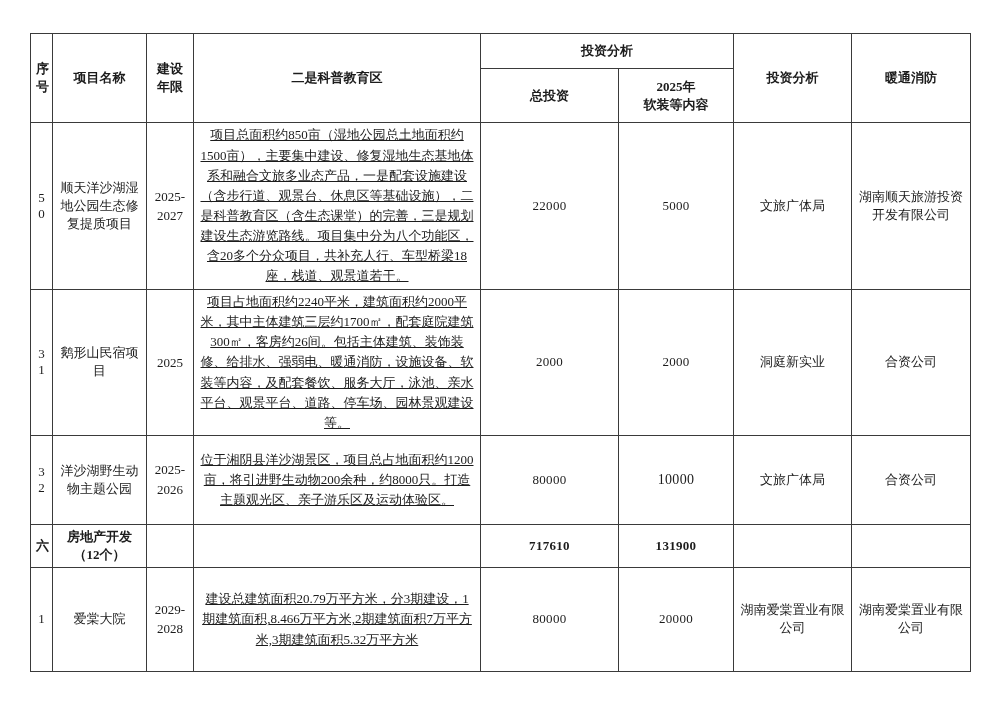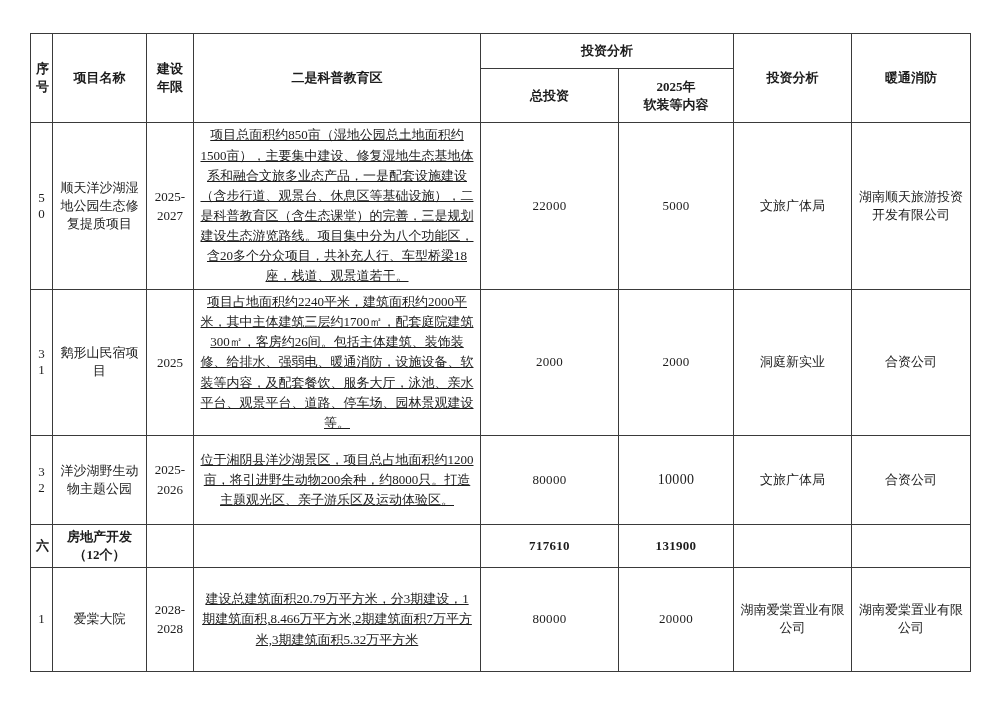--- a/index.html
+++ b/index.html
@@ -145,21 +145,21 @@
       <td class="content"></td>
       <td class="num">717610</td>
       <td class="num">131900</td>
       <td></td>
       <td></td>
     </tr>
 
     <tr class="row-1">
       <td>1</td>
       <td>爱棠大院</td>
-      <td class="years">2028-2028</td>
+      <td class="years">2029-2028</td>
       <td class="content">建设总建筑面积20.79万平方米，分3期建设，1期建筑面积,8.466万平方米,2期建筑面积7万平方米,3期建筑面积5.32万平方米</td>
       <td class="num">80000</td>
       <td class="num">20000</td>
       <td>湖南爱棠置业有限公司</td>
       <td>湖南爱棠置业有限公司</td>
     </tr>
   </tbody>
     </table>
 </div>
 

